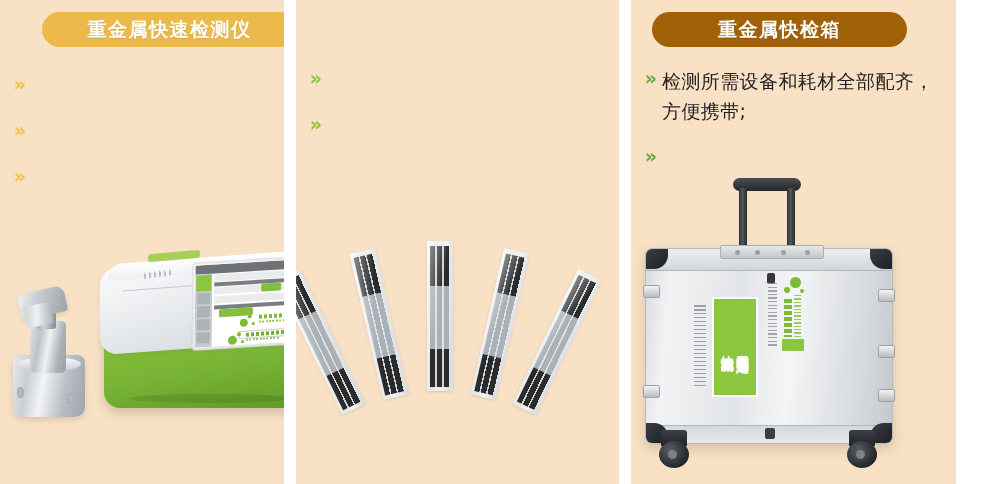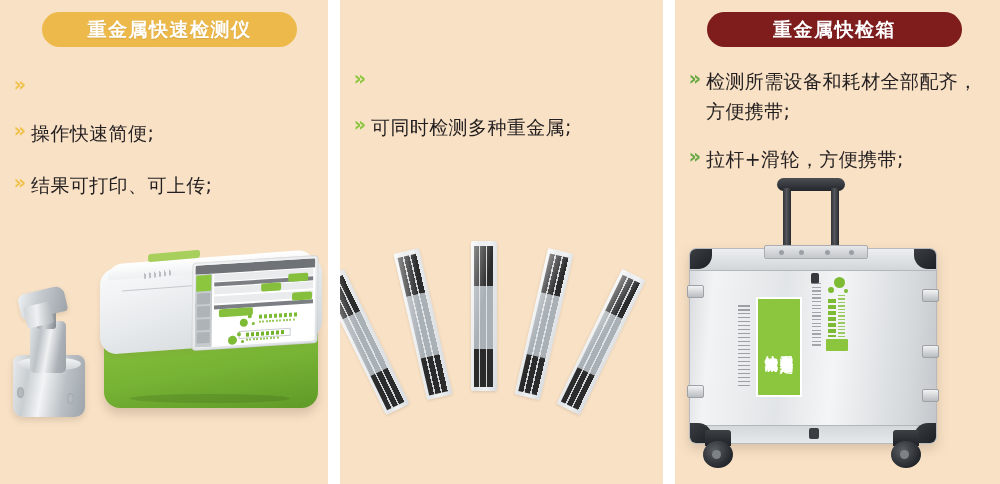--- a/index.html
+++ b/index.html
@@ -13,41 +13,41 @@
     background:#ffffff;
     display:flex; gap:12px;
   }
   .panel{
     position:relative;
     background:#f8e1c5;
     overflow:hidden;
     flex:0 0 auto;
     height:484px;
   }
-  .panel-1{ width:328px; }
+  .panel-1{ width:284px; }
   .panel-2{ width:323px; }
   .panel-3{ width:325px; }
 
   
   .pill{
     position:absolute;
     top:12px;
     height:35px;
     border-radius:18px;
     display:flex; align-items:center; justify-content:center;
     color:#ffffff;
     font-weight:bold;
     font-size:19px;
     letter-spacing:1.5px;
     text-shadow:0 1px 1px rgba(0,0,0,.10);
     white-space:nowrap;
   }
   .pill-1{ left:42px; width:255px; background:#edb94b; }
   .pill-2{ left:33px; width:255px; background:#8cc63e; }
-  .pill-3{ left:32px; width:255px; background:#7f1d1d; }
+  .pill-3{ left:21px; width:255px; background:#a16207; }
 
   
   .bullets{ position:absolute; left:9px; right:8px; }
   .bullets-1{ top:72px; }
   .bullets-2{ top:66px; }
   .bullets-3{ top:66px; }
   .bullet{
     display:flex; align-items:flex-start;
     margin-bottom:22px;
   }
@@ -421,25 +421,23 @@
     <div class="pill pill-1">
       <span>重金属快速检测仪</span>
     </div>
 
     <div class="bullets bullets-1">
       <div class="bullet">
         <span class="chev chev-gold">»</span>
       </div>
       <div class="bullet">
         <span class="chev chev-gold">»</span>
-        <span class="btxt">操作快速简便;</span>
       </div>
       <div class="bullet">
         <span class="chev chev-gold">»</span>
-        <span class="btxt">结果可打印、可上传;</span>
       </div>
     </div>
 
     <div class="img1">
 
       <div class="holder">
         <div class="base"></div>
         <div class="bdot l"></div>
         <div class="bdot r"></div>
         <div class="cyl"></div>
@@ -498,21 +496,20 @@
   </div>
 
   <div class="panel panel-2">
 
     <div class="bullets bullets-2">
       <div class="bullet">
         <span class="chev chev-green">»</span>
       </div>
       <div class="bullet">
         <span class="chev chev-green">»</span>
-        <span class="btxt">可同时检测多种重金属;</span>
       </div>
     </div>
 
     <div class="img2">
       <div class="strip s1">
         <div class="pad"></div>
           <div class="body"></div>
           <div class="tail"></div>
           <div class="gloss"></div>
       </div>
@@ -548,21 +545,20 @@
       <span>重金属快检箱</span>
     </div>
 
     <div class="bullets bullets-3">
       <div class="bullet">
         <span class="chev chev-dgreen">»</span>
         <span class="btxt">检测所需设备和耗材全部配齐，方便携带;</span>
       </div>
       <div class="bullet">
         <span class="chev chev-dgreen">»</span>
-        <span class="btxt">拉杆+滑轮，方便携带;</span>
       </div>
     </div>
 
     <div class="img3">
 
       <div class="tb-handle">
         <div class="grip"></div>
         <div class="rod l"></div>
         <div class="rod r"></div>
         <div class="mount"></div>

